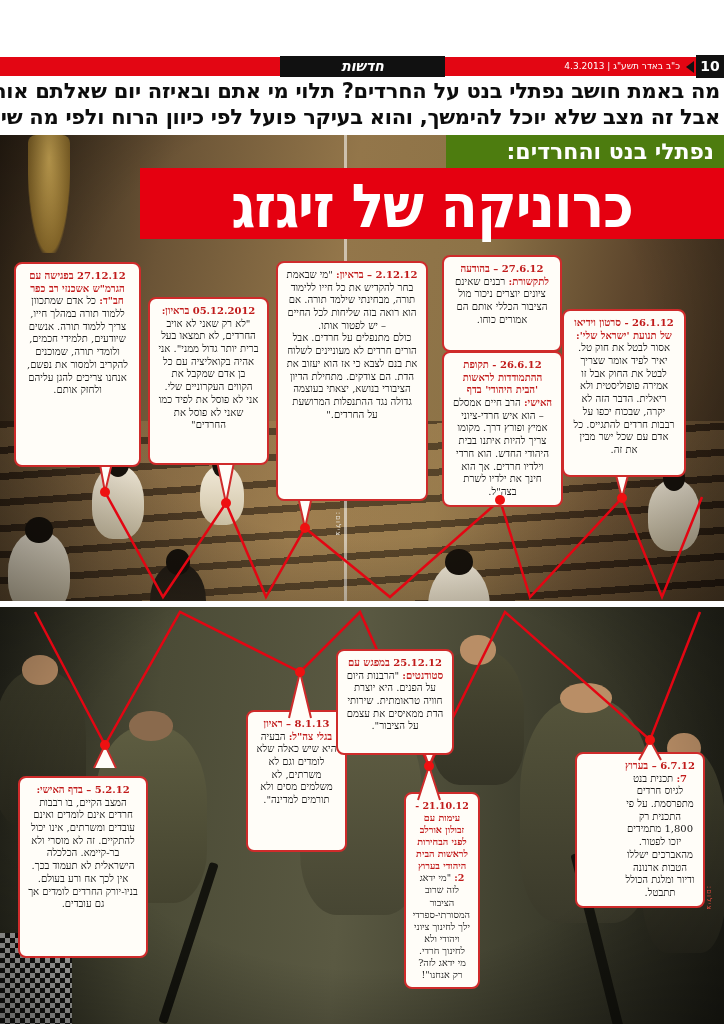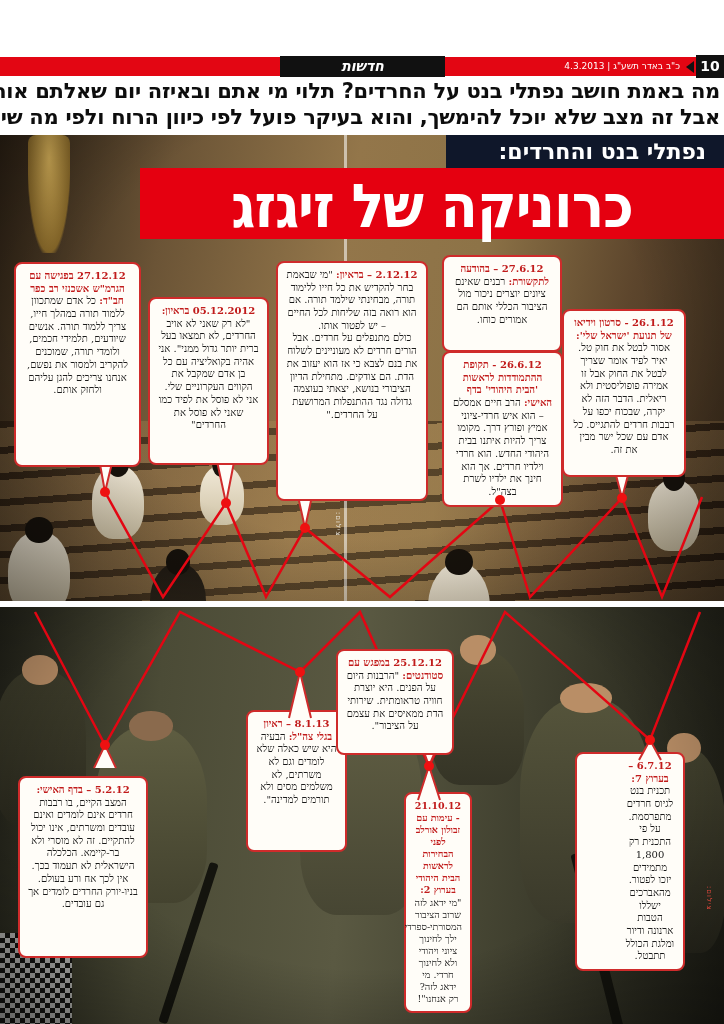--- a/index.html
+++ b/index.html
@@ -54,22 +54,22 @@
   .s4{left:432px;top:44px;width:92px;height:134px;background:linear-gradient(180deg,#4a4933,#353426);}
   .s5{left:520px;top:92px;width:132px;height:224px;background:linear-gradient(180deg,#55543b,#3a392a);}
   .s6{left:642px;top:142px;width:84px;height:204px;background:linear-gradient(180deg,#44432f,#2b2a1f);}
   .rifle{position:absolute;background:#14140e;border-radius:3px;}
   .r1{left:184px;top:252px;width:9px;height:168px;transform:rotate(18deg);}
   .r2{left:592px;top:244px;width:10px;height:180px;transform:rotate(-14deg);}
   .keff{position:absolute;left:0;top:326px;width:72px;height:92px;opacity:.8;
      background:repeating-conic-gradient(#0d0d0d 0% 25%,#d9d9d9 0% 50%);background-size:10px 10px;}
   .vignette{position:absolute;inset:0;background:radial-gradient(ellipse at 50% 40%,transparent 55%,rgba(0,0,0,.45) 100%);}
   
-  .kicker{position:absolute;right:0;top:135px;width:278px;height:46px;background:#0f172a;color:#fff;
-     font-weight:bold;font-size:22px;line-height:33px;padding-right:18px;box-sizing:border-box;z-index:9;}
+  .kicker{position:absolute;right:0;top:135px;width:278px;height:46px;background:#4d7c0f;color:#fff;
+     font-weight:bold;font-size:22px;line-height:33px;padding-right:10px;box-sizing:border-box;z-index:9;}
   .main-title{position:absolute;left:140px;right:0;top:168px;height:71px;background:#e50010;color:#fff;
      font-weight:bold;font-size:54px;line-height:77px;text-align:center;letter-spacing:-1px;
      transform-origin:center;z-index:9;}
   .main-title span{display:inline-block;transform:scaleY(1.12);}
   
   svg.lines{position:absolute;left:0;top:0;z-index:4;pointer-events:none;}
   svg.tails{position:absolute;left:0;top:0;z-index:8;pointer-events:none;}
   
   .callout{position:absolute;z-index:6;background:#fffdf8;border:2px solid #cf2b2b;border-radius:8px;
      padding:6px 8px;box-sizing:border-box;direction:rtl;}
@@ -79,23 +79,23 @@
   .co-body{white-space:pre-line;}
   .co0{left:14px;top:262px;width:127px;min-height:205px;}
   .co1{left:148px;top:297px;width:121px;min-height:168px;}
   .co2{left:276px;top:261px;width:152px;min-height:240px;}
   .co3{left:442px;top:255px;width:120px;min-height:97px;}
   .co4{left:562px;top:309px;width:124px;min-height:168px;}
   .co5{left:442px;top:351px;width:121px;min-height:128px;}
   .co6{left:18px;top:776px;width:130px;min-height:182px;}
   .co7{left:246px;top:710px;width:101px;min-height:142px;}
   .co8{left:336px;top:649px;width:118px;min-height:106px;}
-  .co9{left:404px;top:792px;width:68px;min-height:143px;}
+  .co9{left:404px;top:792px;width:76px;min-height:143px;}
   .co9 p{font-size:9.5px;}
-  .co10{left:575px;top:752px;width:110px;min-height:128px;padding-left:48px;}
+  .co10{left:575px;top:752px;width:130px;min-height:128px;padding-left:48px;}
   
   .credit{position:absolute;z-index:7;writing-mode:vertical-rl;font-size:7px;letter-spacing:1px;}
   .credit-top{left:334px;top:512px;color:#e8e4da;}
   .credit-bottom{left:705px;top:886px;color:#e2483c;}
 </style>
 </head>
 <body>
 
 <div class="page">
 

